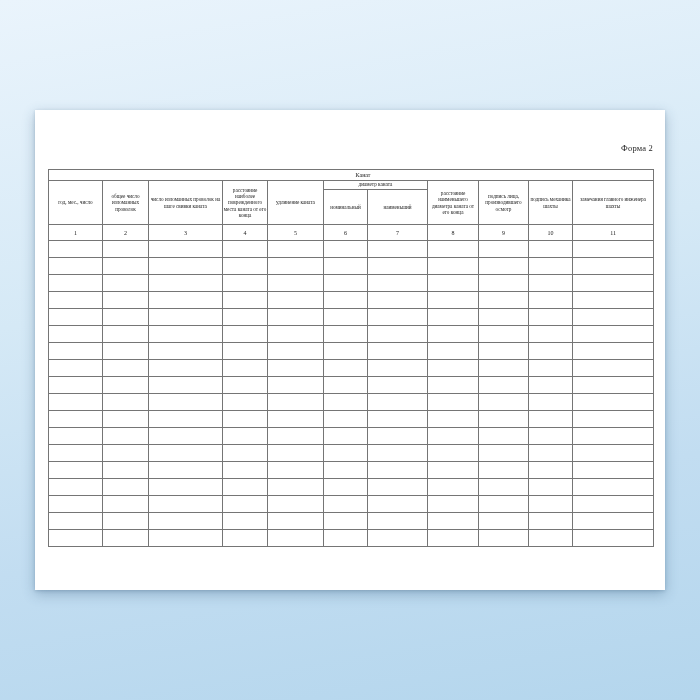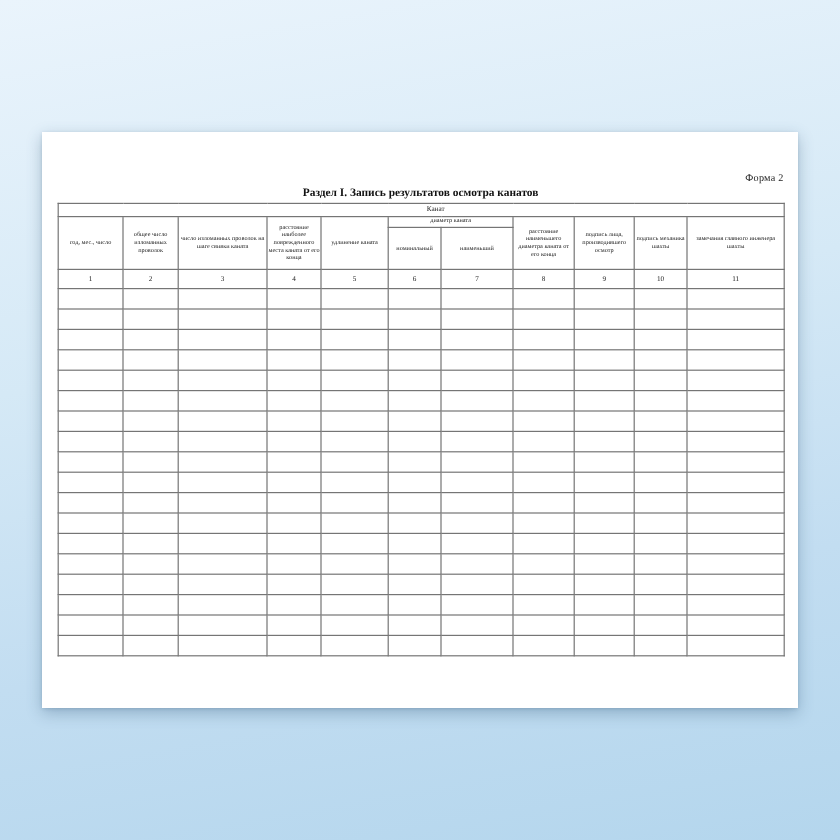--- a/index.html
+++ b/index.html
@@ -39,21 +39,20 @@
   td.num{height:15px;font-size:6px;line-height:1;}
   tr.blank td{height:16px;}
 </style>
 </head>
 <body>
 
 <div class="paper">
 
   <div class="form-badge">Форма 2</div>
 
-  <div class="doc-title">Раздел I. Запись результатов осмотра канатов</div>
 
   <table class="ropes">
     <colgroup>
       <col style="width:54px">
         <col style="width:46px">
         <col style="width:74px">
       <col style="width:45px">
         <col style="width:56px">
         <col style="width:44px">
       <col style="width:60px">

